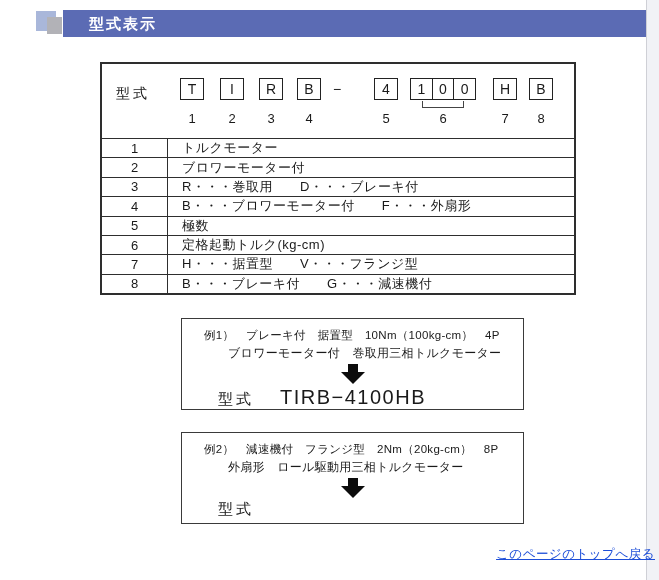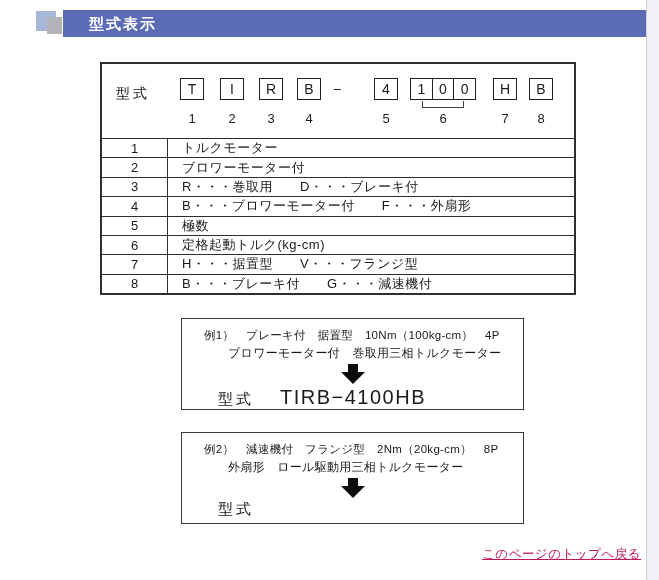--- a/index.html
+++ b/index.html
@@ -70,22 +70,22 @@
   .ex-line2 { margin:2px 0 0 46px; font-size:12px; letter-spacing:0.3px; }
   .ex-arrow { width:24px; margin:2px auto 0 auto; }
   .arrow-stem { width:10px; height:8px; background:#0c0c0c; margin:0 auto; }
   .arrow-head { width:0; height:0; border-left:12px solid transparent;
     border-right:12px solid transparent; border-top:12px solid #0c0c0c; }
   .ex-model { margin:2px 0 0 36px; display:flex; align-items:baseline; }
   .ex-model-label { font-size:15px; letter-spacing:3px; }
   .ex-model-code { font-size:20px; letter-spacing:1.5px; margin-left:26px; }
   
   .footer-link {
-    position:absolute; top:546px; right:18px; font-size:12.5px;
-    color:#be185d; letter-spacing:0.5px;
+    position:absolute; top:546px; right:4px; font-size:12.5px;
+    color:#1d4ed8; letter-spacing:0.5px;
   }
 </style>
 </head>
 <body>
 
 <div class="right-strip"></div>
 
 <div class="header-icon">
   <div class="sq-blue"></div>
   <div class="sq-gray"></div>

